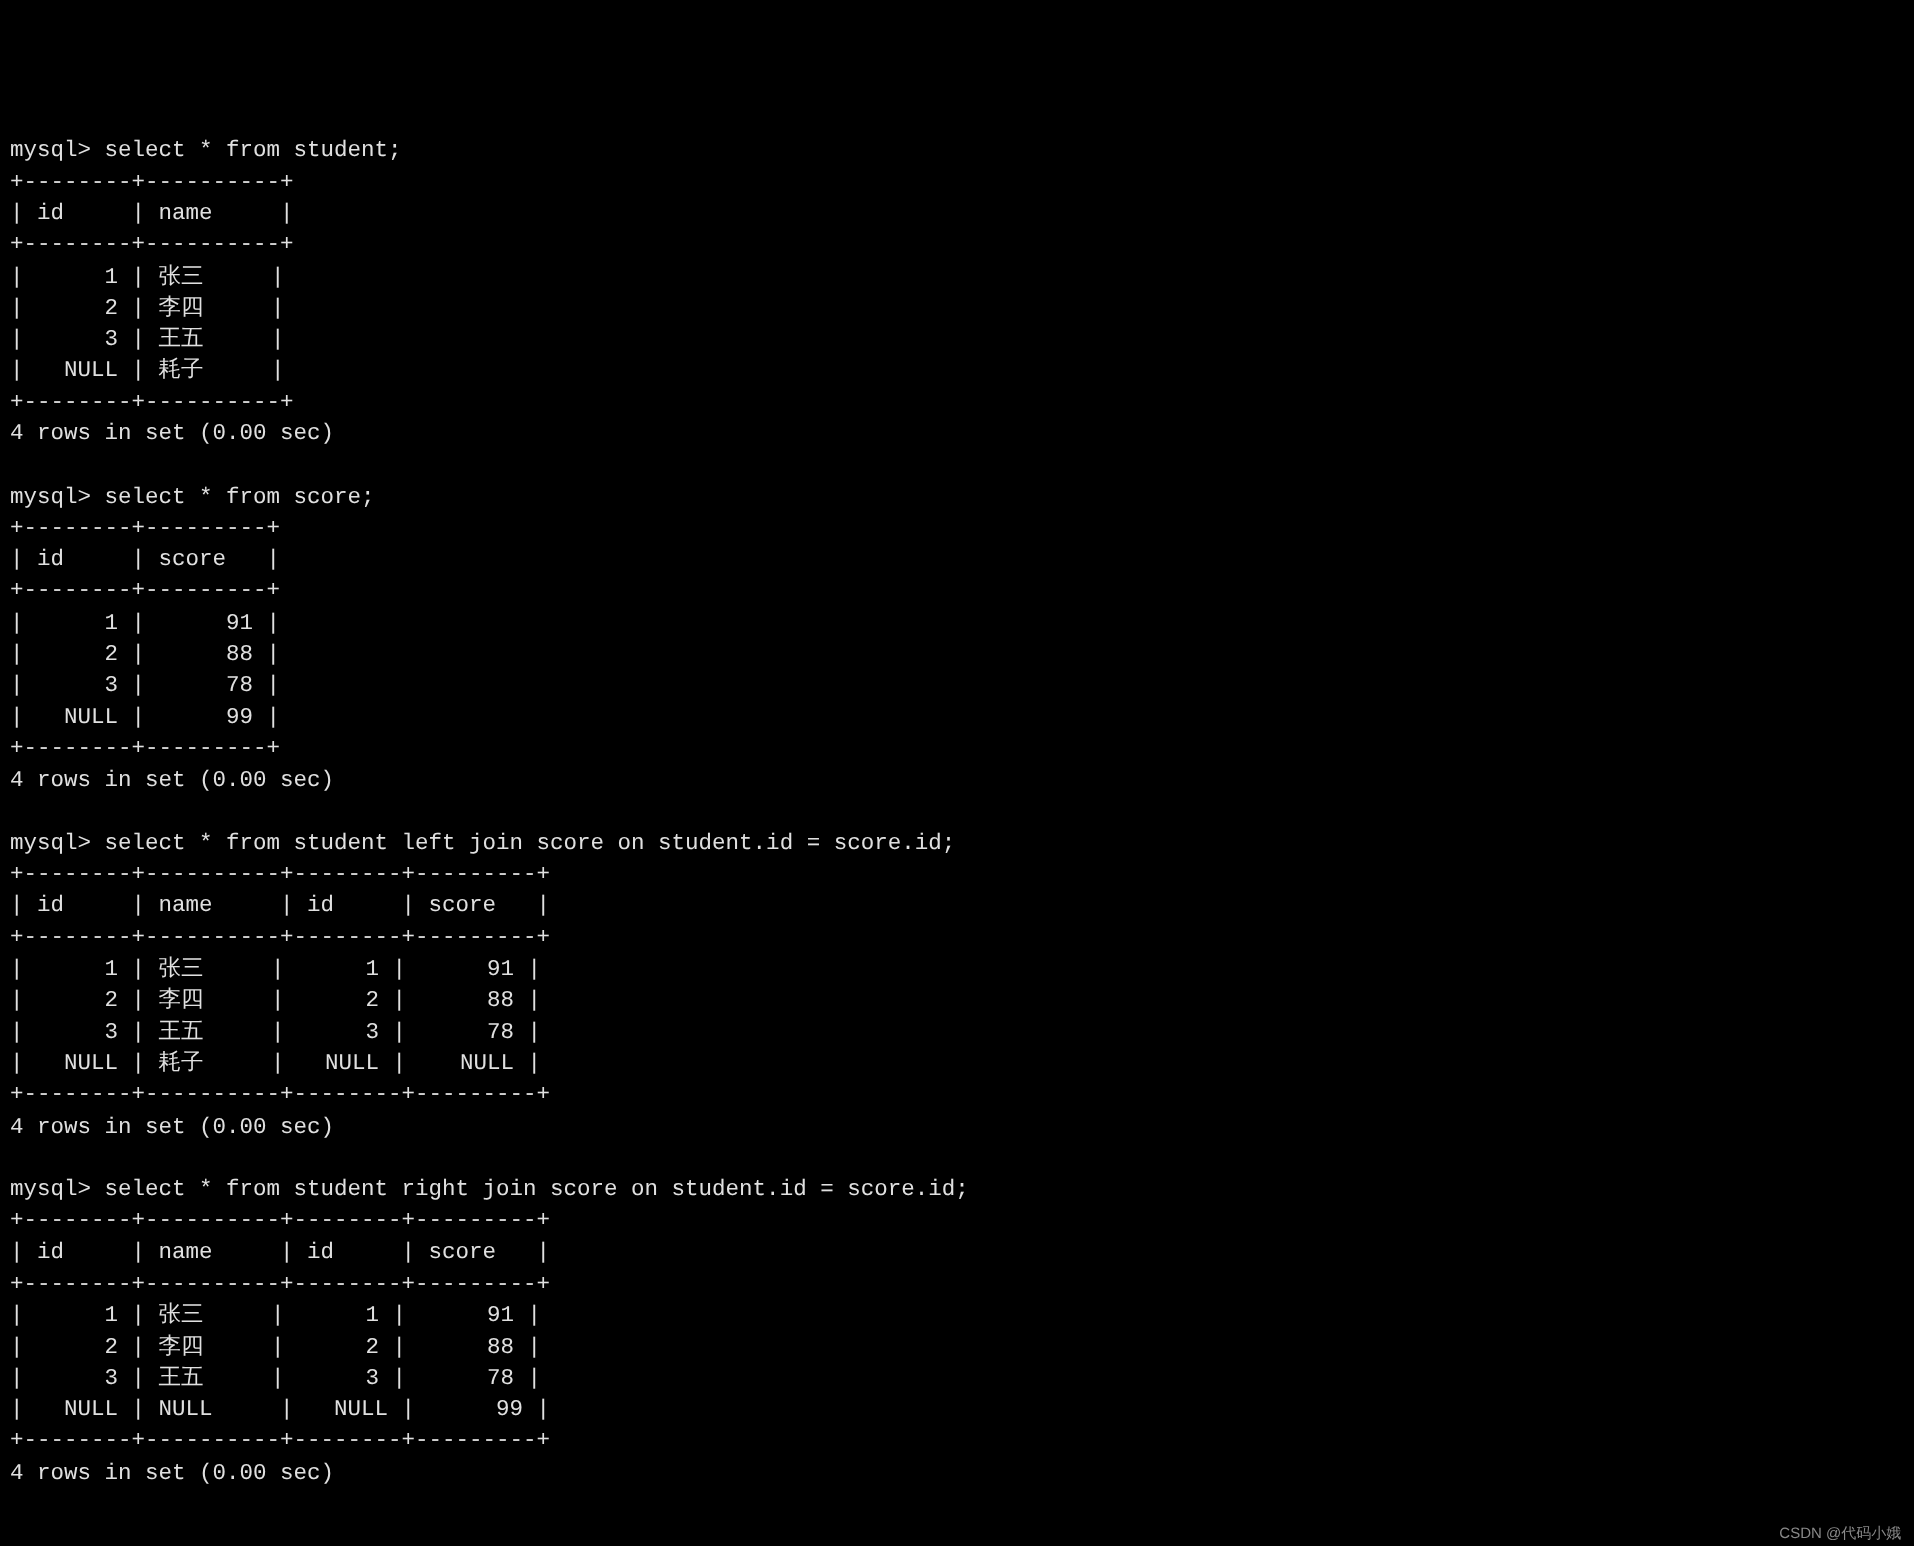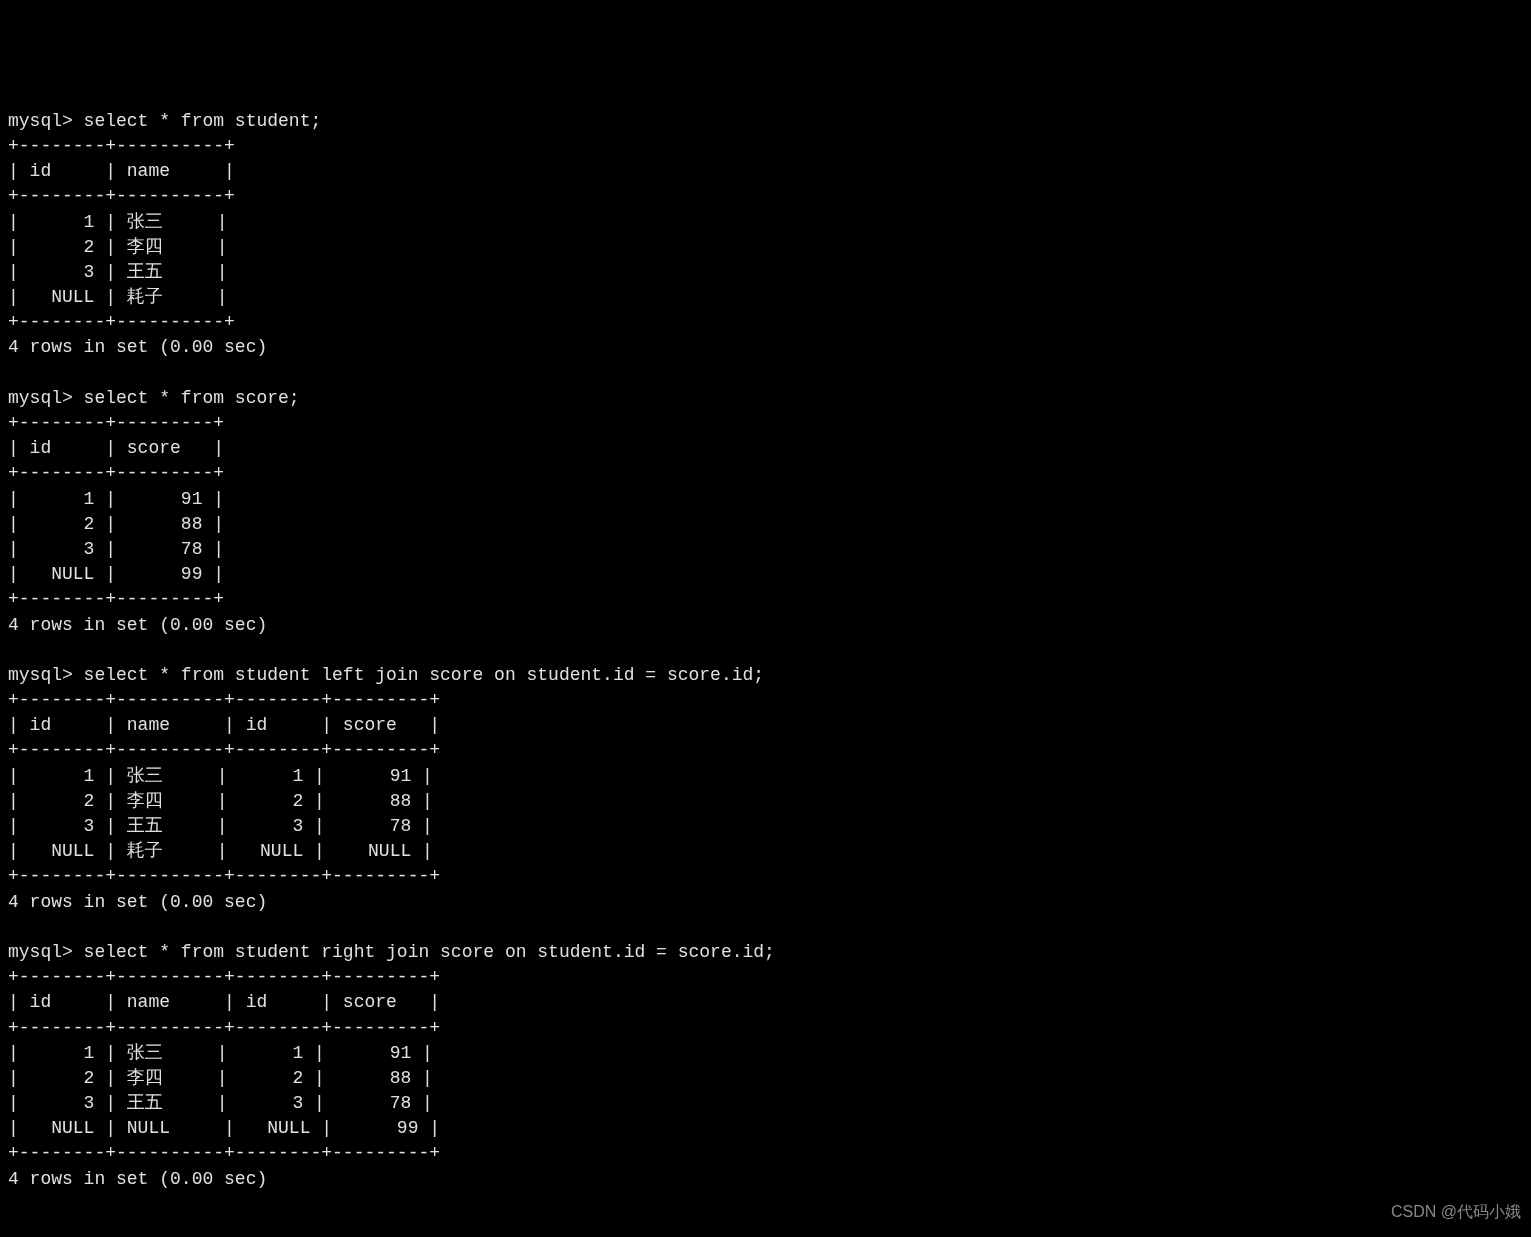--- a/index.html
+++ b/index.html
@@ -8,24 +8,24 @@
       font-family: 'Consolas', 'Monaco', 'Courier New', monospace;
       font-size: 18px;
       line-height: 1.4;
       margin: 0;
       padding: 8px;
       white-space: pre;
       font-weight: 500;
     }
     .watermark {
       position: fixed;
-      bottom: 14px;
+      bottom: 2px;
       right: 10px;
       color: #888888;
-      font-size: 16px;
+      font-size: 12px;
       font-family: sans-serif;
       white-space: nowrap;
     }
   </style>
 </head>
 <body>
 
 
 
 <div id="terminal">mysql&gt; select * from student;

